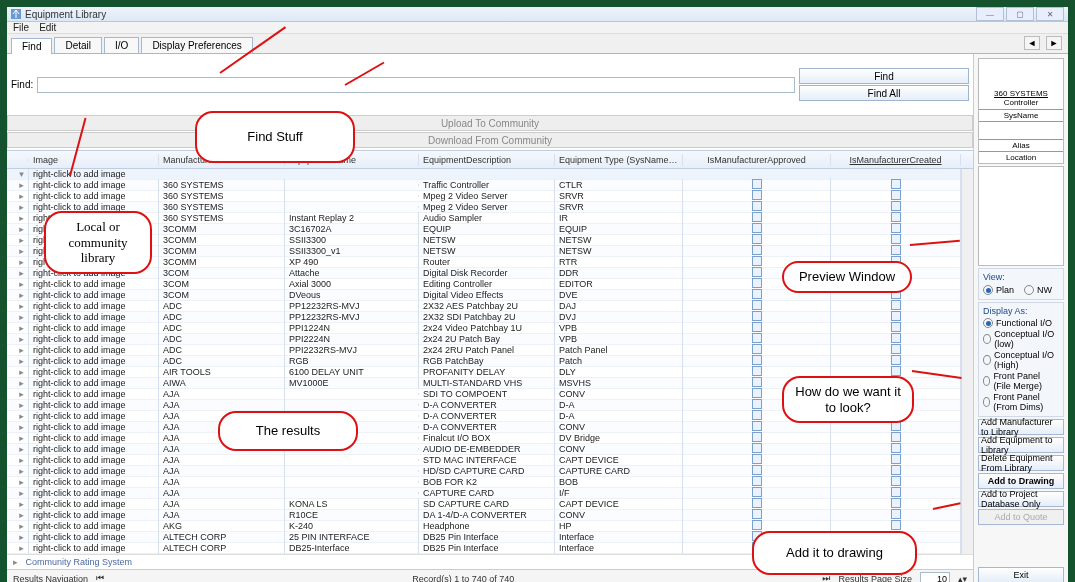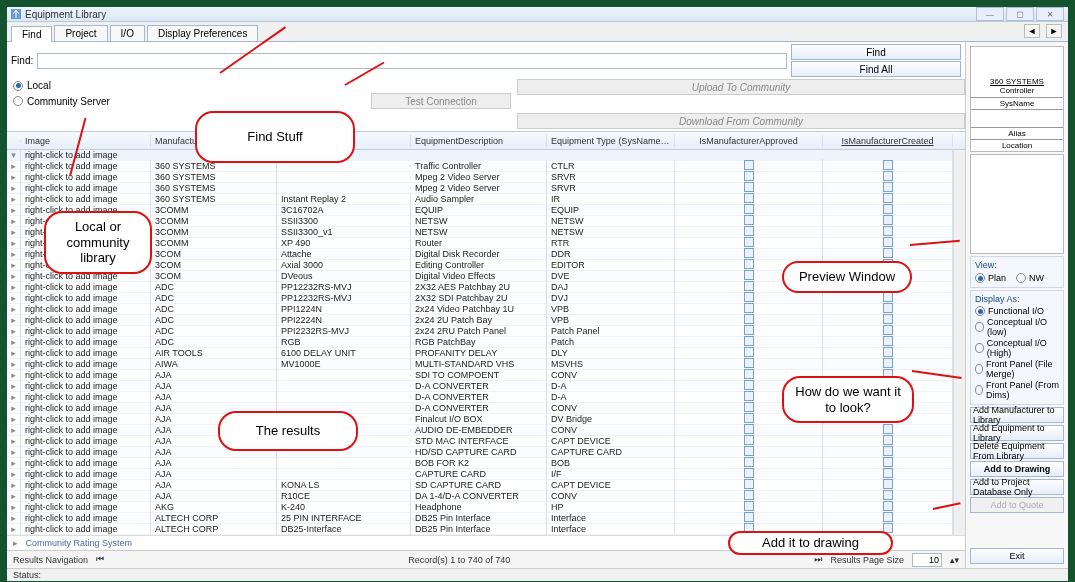--- a/index.html
+++ b/index.html
@@ -13,36 +13,36 @@
 .menubar { height: 16px; background: #f3f3f3; display: flex; align-items: center; padding: 0 6px; gap: 10px; font-size: 10px; color: #222; border-bottom: 1px solid #ddd; }
 .content { flex: 1; display: flex; flex-direction: column; background: #fff; }
 .tabstrip { height: 20px; display: flex; align-items: flex-end; border-bottom: 1px solid #a6b8cf; background: #f0f0f0; padding-left: 4px; position: relative; }
 .tab { padding: 2px 10px; font-size: 10px; border: 1px solid #a6b8cf; border-bottom: none; background: #f8f8f8; margin-right: 2px; cursor: pointer; }
 .tab.active { background: #fff; font-weight: normal; position: relative; top: 1px; }
 .nav-arrows { position: absolute; right: 6px; top: 2px; display: flex; gap: 6px; }
 .nav-arrow { width: 16px; height: 14px; border: 1px solid #bbb; background: #f5f5f5; font-size: 9px; display: flex; align-items: center; justify-content: center; cursor: pointer; }
 .main-area { flex: 1; display: flex; }
 .left-pane { flex: 1; display: flex; flex-direction: column; border-right: 1px solid #ccc; }
 .right-pane { width: 112px; display: flex; flex-direction: column; padding: 4px 4px; gap: 2px; background: #f7f7f7; }
-.find-row { display: flex; align-items: center; padding: 2px 4px; gap: 4px; justify-content: flex-end; }
+.find-row { display: flex; align-items: center; padding: 14px 4px; gap: 4px; justify-content: flex-end; }
 .find-row label { font-size: 10px; }
 .find-input { flex: 1; height: 16px; border: 1px solid #abc; background: #fff; font-size: 10px; padding: 0 2px; }
 .btn { height: 16px; font-size: 10px; border: 1px solid #9fb4cf; background: linear-gradient(#fefefe,#e6eef9); padding: 0 6px; cursor: pointer; display: flex; align-items: center; justify-content: center; }
 .btn.gray { background: #eee; color: #888; border-color: #ccc; }
 .find-btns { display: flex; flex-direction: column; gap: 1px; width: 170px; }
 .find-btns .btn { width: 100%; }
 .radio-row { display: flex; align-items: center; gap: 4px; padding: 1px 6px; font-size: 10px; }
 .radio { width: 10px; height: 10px; border: 1px solid #888; border-radius: 50%; display: inline-flex; align-items: center; justify-content: center; }
 .radio.sel::after { content: ""; width: 5px; height: 5px; background: #2a66b0; border-radius: 50%; }
 .mid-left { width: 510px; display: flex; flex-direction: column; }
-.mid-center { flex: 1; display: flex; flex-direction: column; gap: 18px; font-style: italic; }
+.mid-center { flex: 1; display: flex; flex-direction: column; gap: 1px; }
 .mid-center .btn { width: 100%; }
 .attempt-label { font-size: 9px; color: #555; text-align: center; }
 .grid-wrap { flex: 1; overflow: hidden; display: flex; flex-direction: column; border-top: 1px solid #c0cde0; margin-top: 2px; }
-.grid-header, .grid-row { display: flex; font-size: 9px; align-items: center; }
+.grid-header, .grid-row { display: flex; font-size: 9px; align-items: center; padding-left: 8px; }
 .grid-header { background: linear-gradient(#f6f9fd,#e6eef9); border-bottom: 1px solid #c0cde0; height: 18px; }
 .gh, .gc { padding: 1px 4px; border-right: 1px solid #d6e0ee; overflow: hidden; white-space: nowrap; text-overflow: ellipsis; }
 .gh { color: #333; font-weight: normal; }
 .c-img { width: 130px; }
 .c-mfr { width: 126px; }
 .c-name { width: 134px; }
 .c-desc { width: 136px; }
 .c-type { width: 128px; }
 .c-appr { width: 148px; text-align: center; }
 .c-crea { width: 130px; text-align: center; text-decoration: underline; }
@@ -82,54 +82,46 @@
         <path d="M5 1 L5 9 M2 5 L5 1 L8 5" stroke="#fff" fill="none"></path>
       </svg>
     <span>Equipment Library</span>
     <div class="spacer"></div>
     <div class="win-btns">
       <div class="win-btn">—</div>
       <div class="win-btn">▢</div>
       <div class="win-btn">✕</div>
     </div>
   </div>
+  <div class="menubar">
+    <span>File</span>
+    <span>Edit</span>
+  </div>
   <div class="content">
     <div class="tabstrip">
       <div class="tab active">Find</div>
-      <div class="tab">Project</div>
+      <div class="tab">Detail</div>
       <div class="tab">I/O</div>
       <div class="tab">Display Preferences</div>
       <div class="nav-arrows">
         <div class="nav-arrow">◄</div>
         <div class="nav-arrow">►</div>
       </div>
     </div>
     <div class="main-area">
       <div class="left-pane">
         <div class="find-row">
           <label>Find:</label>
           <input class="find-input" value="" style="">
           <div class="find-btns">
             <div class="btn">Find</div>
             <div class="btn">Find All</div>
           </div>
         </div>
         <div style="display:flex;">
-          <div class="mid-left">
-            <div class="radio-row">
-              <span class="radio sel"></span>
-              <span>Local</span>
-            </div>
-            <div class="radio-row">
-              <span class="radio"></span>
-              <span>Community Server</span>
-              <div style="flex:1"></div>
-              <div class="btn gray" style="width:140px">Test Connection</div>
-            </div>
-          </div>
           <div class="mid-center">
             <div class="btn gray">Upload To Community</div>
             <div class="btn gray">Download From Community</div>
           </div>
         </div>
 
         <div class="grid-wrap">
           <div class="grid-header">
             <div class="gh row-expand"></div>
             <div class="gh c-img">Image</div>
@@ -572,25 +564,25 @@
   </div>
   <div class="status-bar">
     <span>Status:</span>
   </div>
 </div>
 
 <div class="anno" style="left:195px; top:75px; width:160px; height:52px; display:flex; align-items:center; justify-content:center;">Find Stuff</div>
 <div class="anno-line" style="left:220px; top:72px; width:80px; transform:rotate(-35deg);"></div>
 <div class="anno-line" style="left:345px; top:84px; width:45px; transform:rotate(-30deg);"></div>
 
-<div class="anno" style="left:44px; top:175px; width:108px;">Local or community library</div>
+<div class="anno" style="left:44px; top:175px; width:108px;font-family:Liberation Serif, serif;">Local or community library</div>
 <div class="anno-line" style="left:70px; top:175px; width:60px; transform:rotate(-75deg);"></div>
 
 <div class="anno" style="left:218px; top:375px; width:140px; padding:10px 12px;">The results</div>
 
 <div class="anno" style="left:782px; top:225px; width:130px;">Preview Window</div>
 <div class="anno-line" style="left:910px; top:244px; width:50px; transform:rotate(-5deg);"></div>
 
 <div class="anno" style="left:782px; top:340px; width:132px;">How do we want it to look?</div>
 <div class="anno-line" style="left:912px; top:370px; width:50px; transform:rotate(8deg);"></div>
 
-<div class="anno" style="left:728px; top:495px; width:165px; padding:2px 10px;">Add it to drawing</div>
+<div class="anno" style="left:752px; top:495px; width:165px; padding:12px 10px;">Add it to drawing</div>
 <div class="anno-line" style="left:933px; top:508px; width:28px; transform:rotate(-12deg);"></div>
 
 </body></html>

